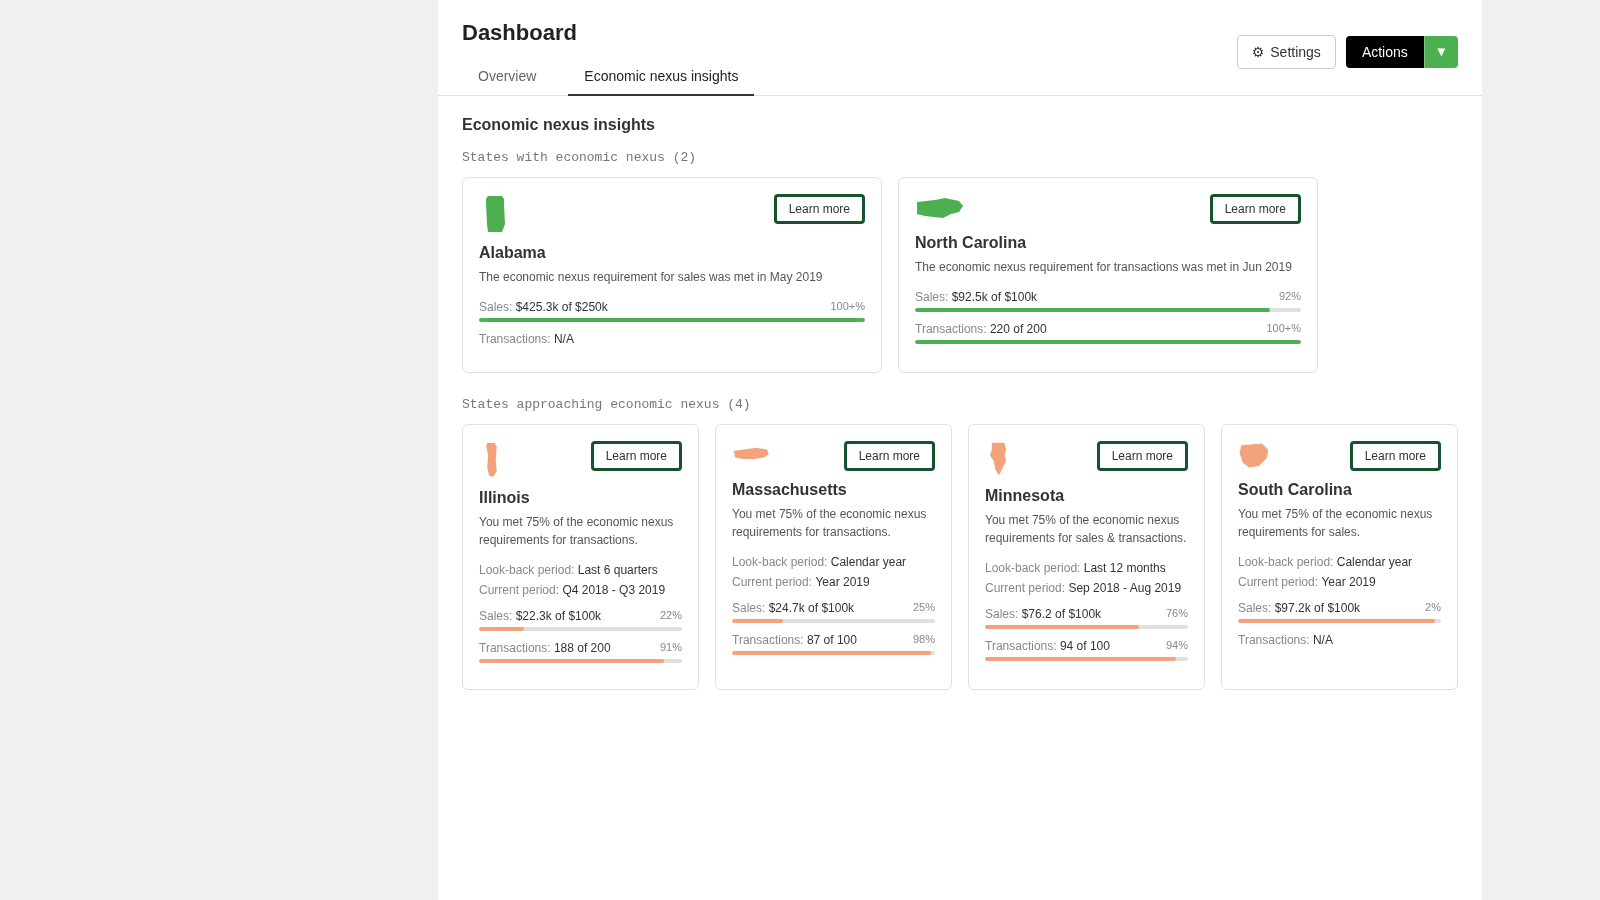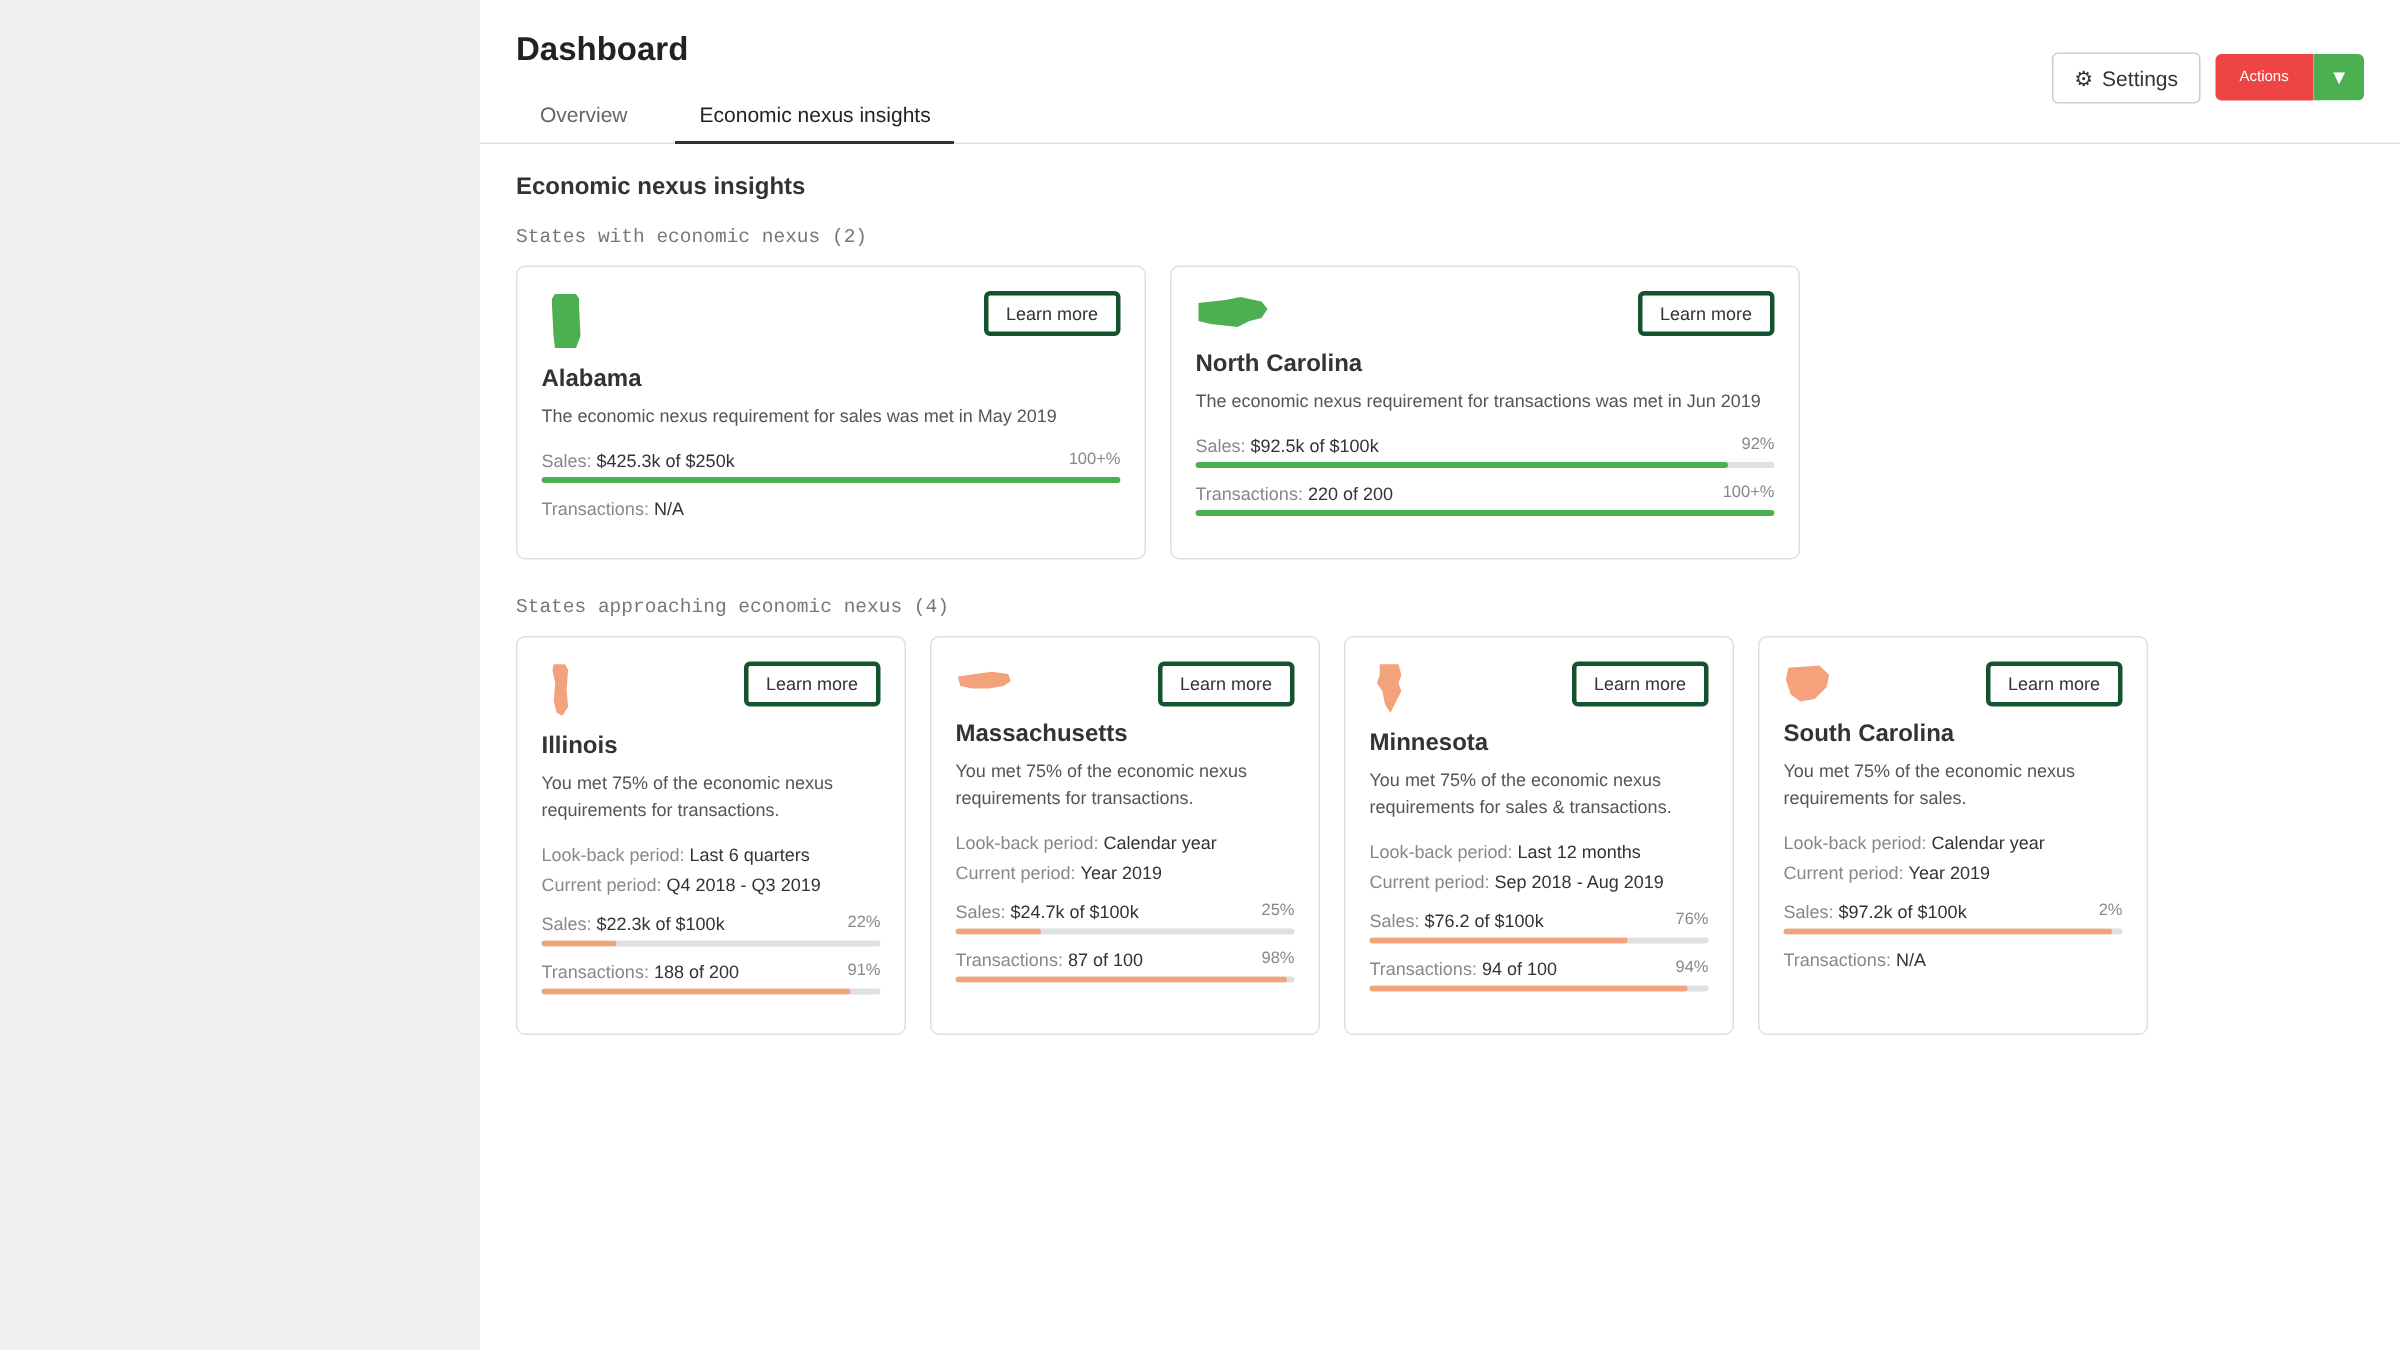--- a/index.html
+++ b/index.html
@@ -1,26 +1,26 @@
 <!DOCTYPE html>
 <html><head>
   <meta charset="utf-8">
   <style>
     * { box-sizing: border-box; margin: 0; padding: 0; }
     body { background: #f0f0f0; font-family: -apple-system, BlinkMacSystemFont, 'Segoe UI', sans-serif; font-size: 14px; color: #333; }
-    .page-wrapper { background: #fff; margin: 0 auto; width: 1280px; min-height: 900px; position: relative; left: 160px; }
+    .page-wrapper { background: #fff; margin: 0 auto; width: 1044px; min-height: 900px; position: relative; left: 160px; }
     .header { padding: 20px 24px 0; border-bottom: 1px solid #e0e0e0; display: flex; align-items: center; justify-content: space-between; }
     .header-left h1 { font-size: 22px; font-weight: 600; color: #222; margin-bottom: 12px; }
     .tabs { display: flex; gap: 16px; }
     .tab { padding: 10px 16px; cursor: pointer; font-size: 14px; color: #666; border-bottom: 2px solid transparent; margin-bottom: -1px; }
     .tab.active { color: #222; border-bottom: 2px solid #333; font-weight: 500; }
     .header-right { display: flex; align-items: center; gap: 10px; padding-bottom: 12px; }
     .settings-btn { display: flex; align-items: center; gap: 6px; padding: 8px 14px; border: 1px solid #ccc; border-radius: 4px; background: #fff; cursor: pointer; font-size: 14px; color: #333; }
     .actions-btn-group { display: flex; align-items: stretch; }
-    .actions-main { background: #ef4444; color: #fff; border: none; padding: 8px 16px; border-radius: 4px 0 0 4px; cursor: pointer; font-size: 10px; font-weight: 500; }
+    .actions-main { background: #000000; color: #fff; border: none; padding: 8px 16px; border-radius: 4px 0 0 4px; cursor: pointer; font-size: 14px; font-weight: 500; }
     .actions-dropdown { background: #4caf50; color: #fff; border: none; border-left: 1px solid rgba(255,255,255,0.3); padding: 8px 10px; border-radius: 0 4px 4px 0; cursor: pointer; }
     .content { padding: 20px 24px; }
     .section-title { font-size: 16px; font-weight: 600; color: #333; margin-bottom: 16px; }
     .subsection-title { font-size: 13px; color: #777; margin-bottom: 12px; font-weight: 400; font-family: Liberation Mono, monospace; }
     .cards-row { display: flex; gap: 16px; margin-bottom: 24px; flex-wrap: wrap; }
     .card { background: #fff; border: 1px solid #e0e0e0; border-radius: 6px; padding: 16px; flex: 1; min-width: 220px; }
     .card-header { display: flex; justify-content: space-between; align-items: flex-start; margin-bottom: 10px; }
     .learn-more-btn { border: 3px solid #14532d; background: #fff; padding: 5px 12px; border-radius: 4px; font-size: 12px; cursor: pointer; color: #333; white-space: nowrap; }
     .state-name { font-size: 16px; font-weight: 600; margin-bottom: 6px; }
     .state-desc { font-size: 12px; color: #555; margin-bottom: 14px; line-height: 1.5; }

